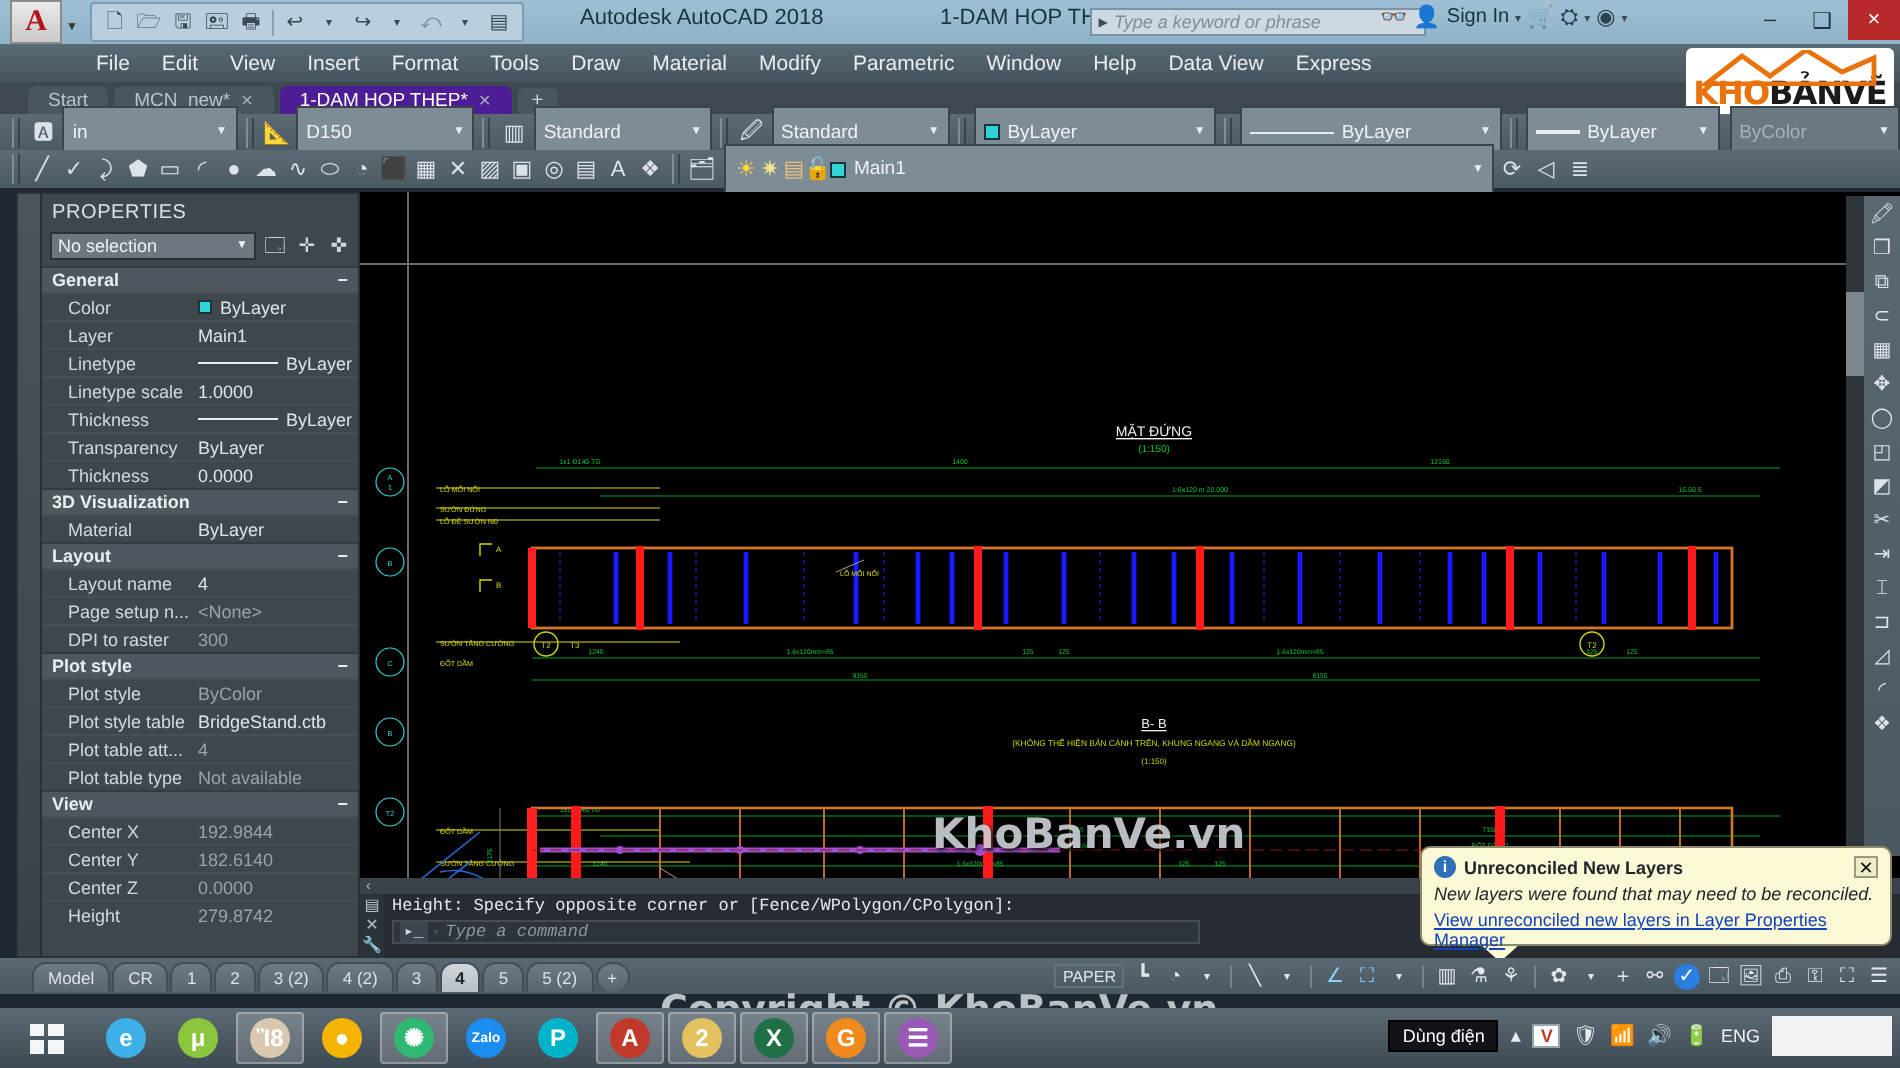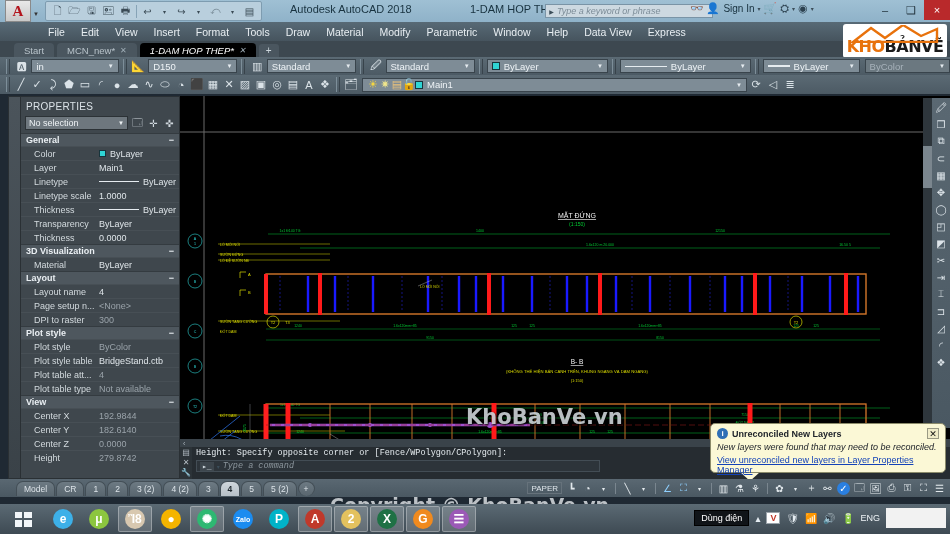--- a/index.html
+++ b/index.html
@@ -69,41 +69,41 @@
   .tabbar {
     position:absolute; left:0; top:41px; width:950px; height:16px;
     background:#3d4850;
     display:flex; align-items:flex-end; padding-left:14px;
   }
   .ftab {
     height:14px; padding:0 10px; margin-right:3px;
     background:#4a565f; color:#b8c3ca; font-size:9.5px;
     border-radius:4px 4px 0 0; display:flex; align-items:center; gap:5px;
   }
-  .ftab.active { background:#000000; color:#fff;font-style:italic; }
+  .ftab.active { background:#4c1d95; color:#fff; }
   .ftab .x { font-size:8px; color:#9fadb6; }
   .ftab-plus { width:20px; height:13px; background:#4a565f; border-radius:3px 3px 0 0;
     color:#cfd8de; font-size:10px; display:flex; align-items:center; justify-content:center;}
 
   
   .toolrow1 {
     position:absolute; left:0; top:57px; width:950px; height:18px;
     background:linear-gradient(#5b6a74,#4c5a64);
     display:flex; align-items:center; padding-left:4px; gap:2px;
   }
   .toolrow2 {
     position:absolute; left:0; top:75px; width:950px; height:19px;
     background:linear-gradient(#5b6a74,#4c5a64);
     display:flex; align-items:center; padding-left:4px; gap:1px;
   }
   .grip { width:4px; height:15px; border-left:1px solid #7d8e99; border-right:1px solid #38434b; margin:0 2px;}
   .combo {
     height:14px; background:#7e8c96; border:1px solid #39444c;
     color:#eef3f6; font-size:9.5px; display:flex; align-items:center;
-    padding:0 4px; position:relative;
+    padding:12px 4px; position:relative;
   }
   .combo .cv { flex:1; overflow:hidden; white-space:nowrap; }
   .combo .ca { font-size:6px; color:#e6ecf0; margin-left:3px;}
   .combo.disabled { background:#6b7880; color:#a7b2ba; }
   .sw { width:8px; height:8px; background:#2fd5d5; border:1px solid #17343c; margin-right:4px; display:inline-block;}
   .lt-line { display:inline-block; width:42px; height:1px; background:#e6ecf0; margin-right:4px; vertical-align:middle;}
   .tico {
     width:16px; height:16px; display:flex; align-items:center; justify-content:center;
     font-size:11px; color:#dbe3e8;
   }

